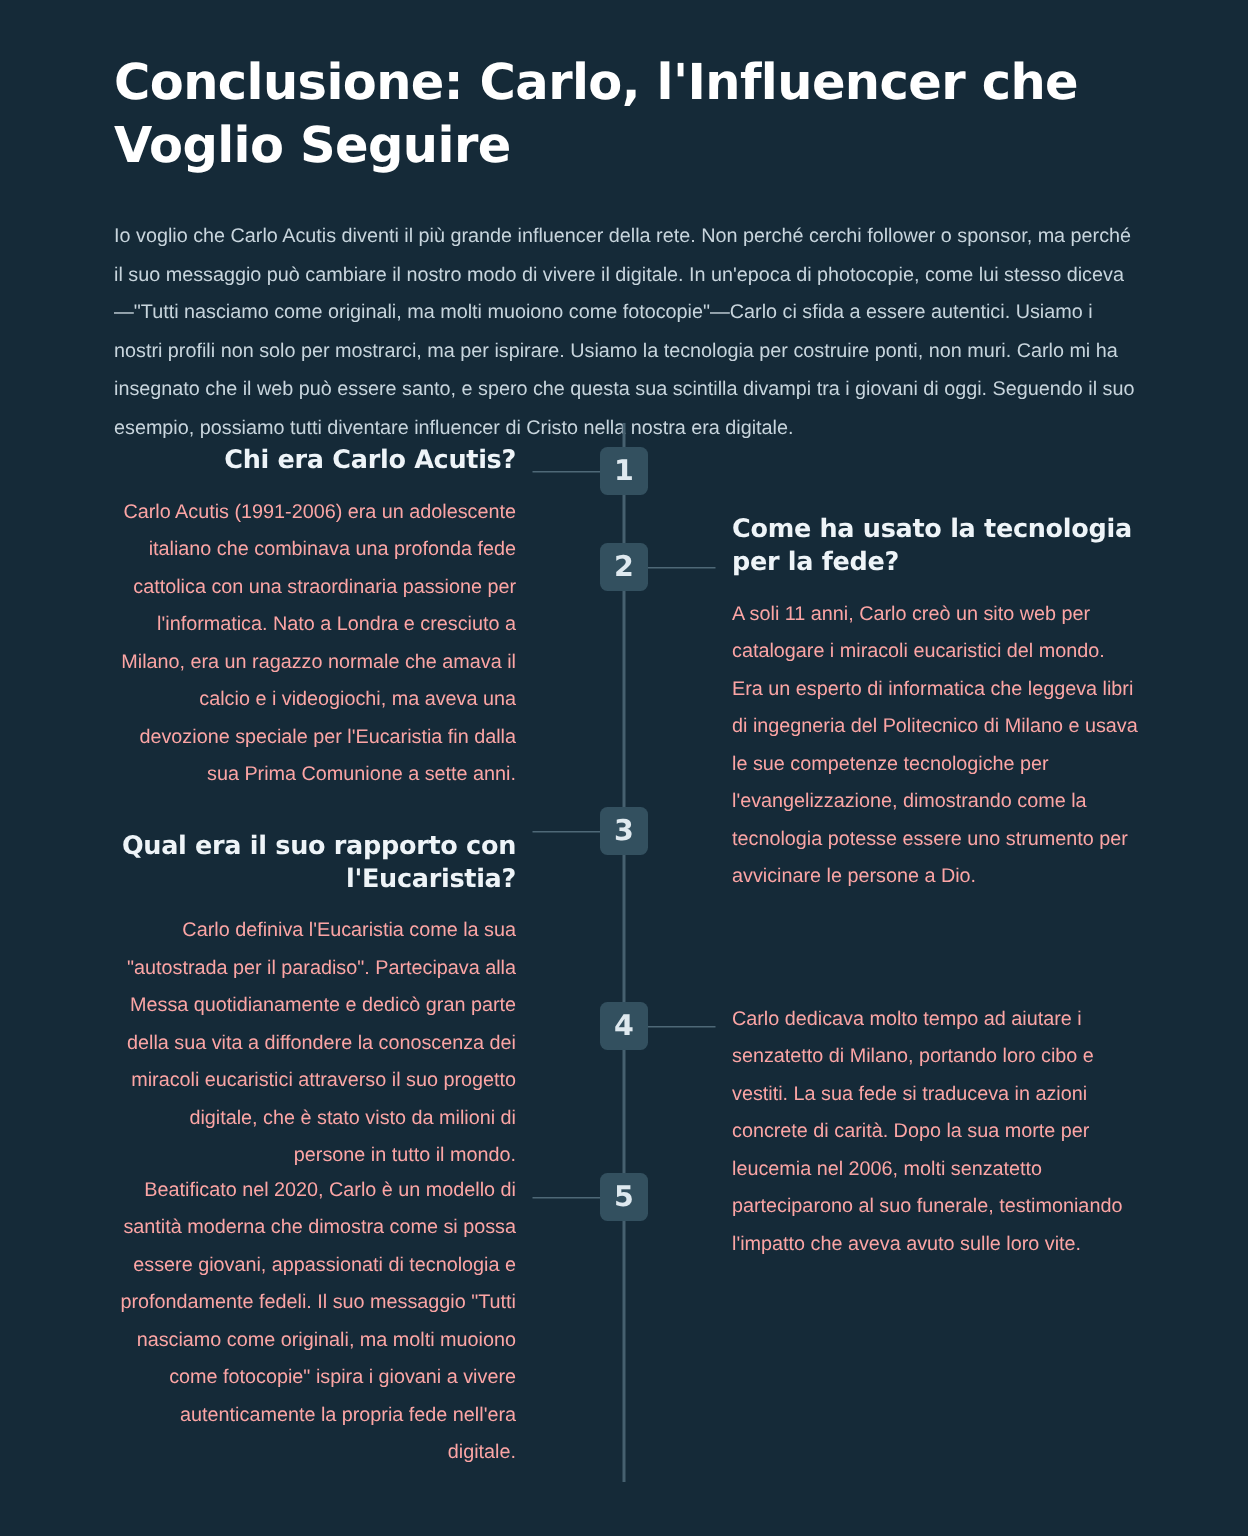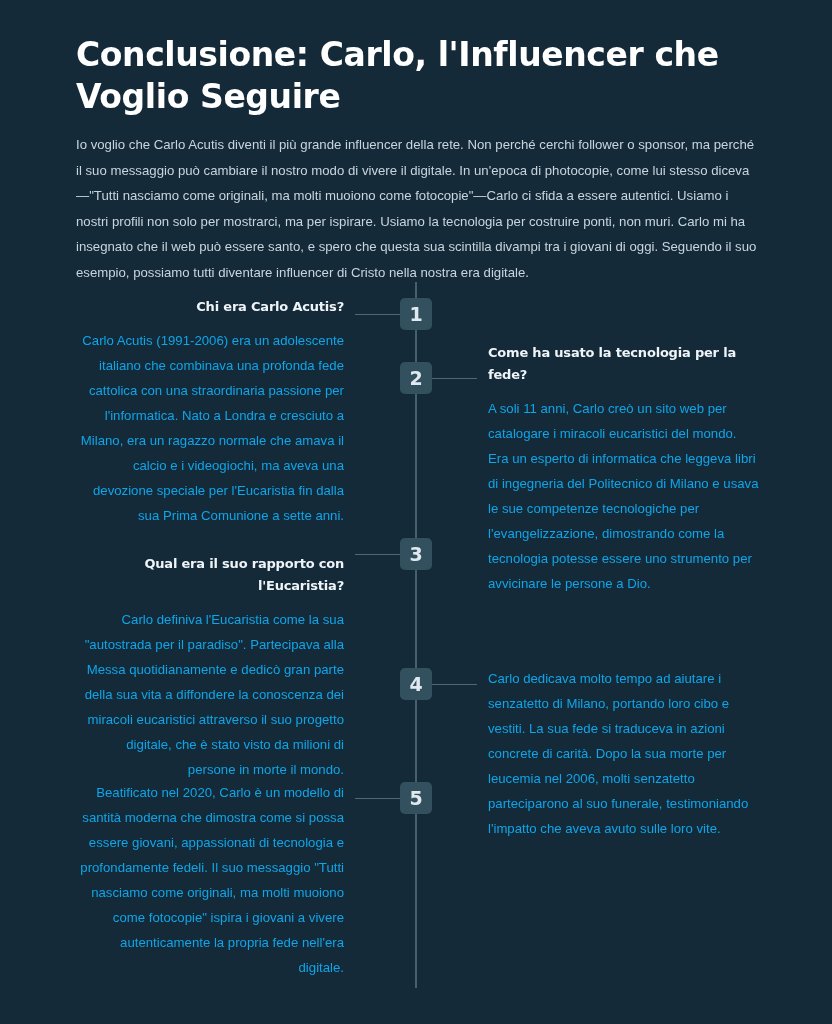--- a/index.html
+++ b/index.html
@@ -36,21 +36,21 @@
     font-size: 33px;
     line-height: 42px;
     font-weight: 700;
     letter-spacing: -0.4px;
     color: #ffffff;
   }
 
   .intro {
     position: absolute;
     left: 76px;
-    top: 132px;
+    top: 144px;
     width: 685px;
     font-size: 13.2px;
     line-height: 25.5px;
     color: #c8d5dd;
     text-align: left;
   }
 
   
   .timeline {
     position: absolute;
@@ -102,32 +102,32 @@
   .connector.left  { left: 355px;  width: 45px; }
   .connector.right { left: 432px;  width: 45px; }
 
   
   .tl-content { position: absolute; }
   .tl-content.left  { left: 76px;  width: 268px; text-align: right; }
   .tl-content.right { left: 488px; width: 272px; text-align: left; }
 
   .tl-heading {
     font-family: "DejaVu Sans", sans-serif;
-    font-size: 13px;
+    font-size: 17px;
     line-height: 22px;
     font-weight: 700;
     letter-spacing: -0.2px;
     color: #eef4f8;
     margin-bottom: 10px;
   }
 
   .tl-body {
     font-size: 13.2px;
     line-height: 25px;
-    color: #0ea5e9;
+    color: #fca5a5;
   }
 </style>
 </head>
 <body>
 
 <div class="page">
 
   <div class="header">
     <h1 class="page-title">Conclusione: Carlo, l'Influencer che Voglio Seguire</h1>
   </div>
@@ -151,21 +151,21 @@
           <div class="tl-content right" style="top: 60px;">
             <div class="tl-heading">Come ha usato la tecnologia per la fede?</div>
             <div class="tl-body">A soli 11 anni, Carlo creò un sito web per catalogare i miracoli eucaristici del mondo. Era un esperto di informatica che leggeva libri di ingegneria del Politecnico di Milano e usava le sue competenze tecnologiche per l'evangelizzazione, dimostrando come la tecnologia potesse essere uno strumento per avvicinare le persone a Dio.</div>
           </div>
         </div>
         <div class="tl-item" style="top: 0px;">
           <div class="connector left" style="top: 272px;"></div>
           <div class="badge" style="top: 256px;">3</div>
           <div class="tl-content left" style="top: 271px;">
             <div class="tl-heading">Qual era il suo rapporto con l'Eucaristia?</div>
-            <div class="tl-body">Carlo definiva l'Eucaristia come la sua "autostrada per il paradiso". Partecipava alla Messa quotidianamente e dedicò gran parte della sua vita a diffondere la conoscenza dei miracoli eucaristici attraverso il suo progetto digitale, che è stato visto da milioni di persone in morte il mondo.</div>
+            <div class="tl-body">Carlo definiva l'Eucaristia come la sua "autostrada per il paradiso". Partecipava alla Messa quotidianamente e dedicò gran parte della sua vita a diffondere la conoscenza dei miracoli eucaristici attraverso il suo progetto digitale, che è stato visto da milioni di persone in tutto il mondo.</div>
           </div>
         </div>
         <div class="tl-item" style="top: 0px;">
           <div class="connector right" style="top: 402px;"></div>
           <div class="badge" style="top: 386px;">4</div>
           <div class="tl-content right" style="top: 384px;">
             <div class="tl-body">Carlo dedicava molto tempo ad aiutare i senzatetto di Milano, portando loro cibo e vestiti. La sua fede si traduceva in azioni concrete di carità. Dopo la sua morte per leucemia nel 2006, molti senzatetto parteciparono al suo funerale, testimoniando l'impatto che aveva avuto sulle loro vite.</div>
           </div>
         </div>
         <div class="tl-item" style="top: 0px;">

